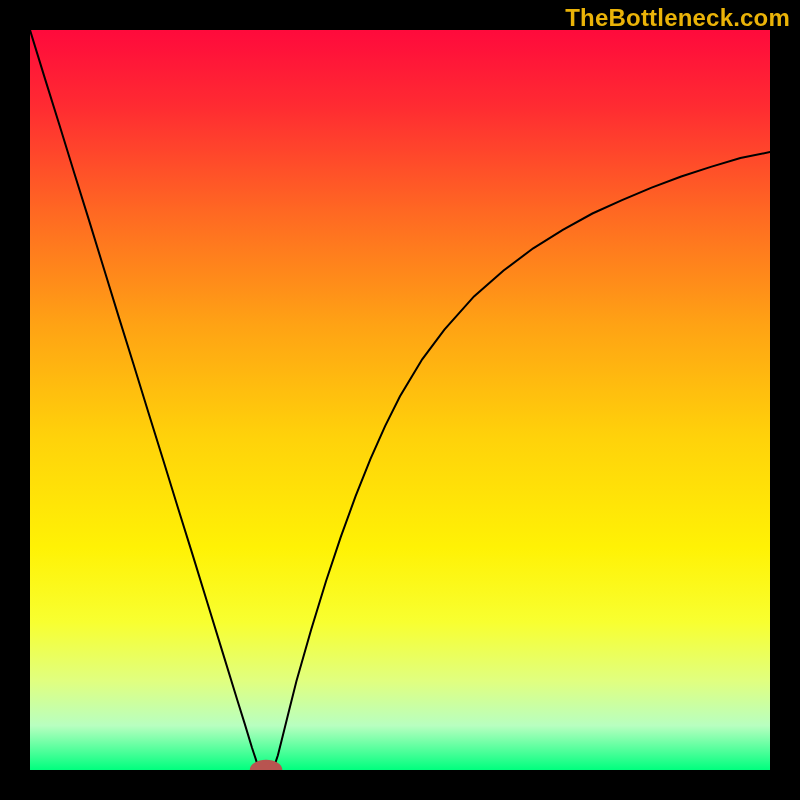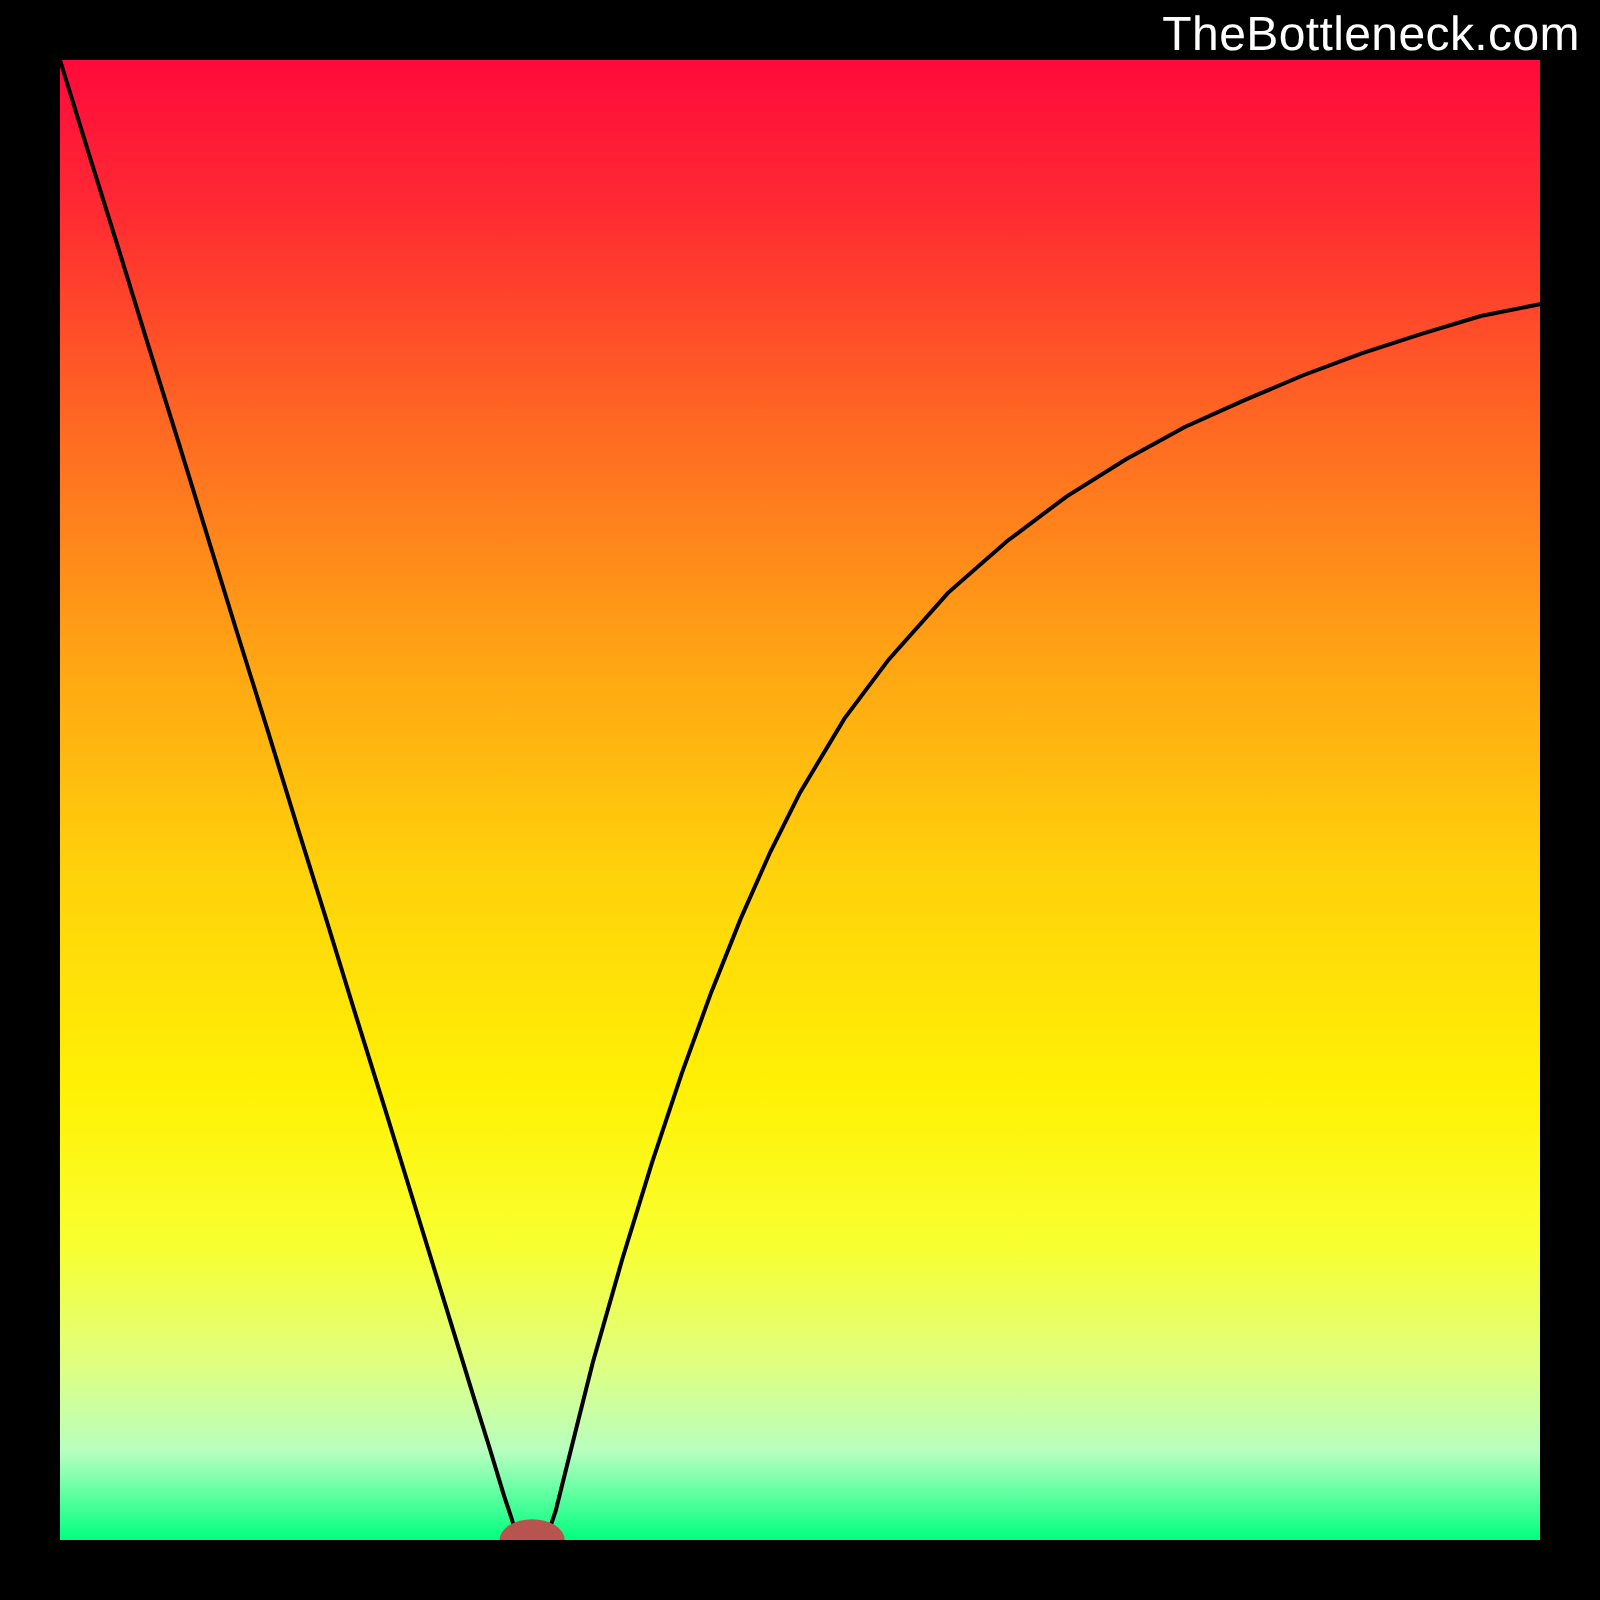--- a/index.html
+++ b/index.html
@@ -14,23 +14,23 @@
   .outer-frame {
     width: 800px;
     height: 800px;
     background: #000;
     position: relative;
   }
   .watermark {
     position: absolute;
     top: 4px;
     right: 10px;
-    color: #ffffff;
+    color: #eab308;
     font-size: 24px;
-    font-weight: 400;
+    font-weight: 700;
     z-index: 10;
     letter-spacing: 0.2px;
   }
   .plot-area {
     position: absolute;
     left: 30px;
     top: 30px;
     width: 740px;
     height: 740px;
     overflow: hidden;

